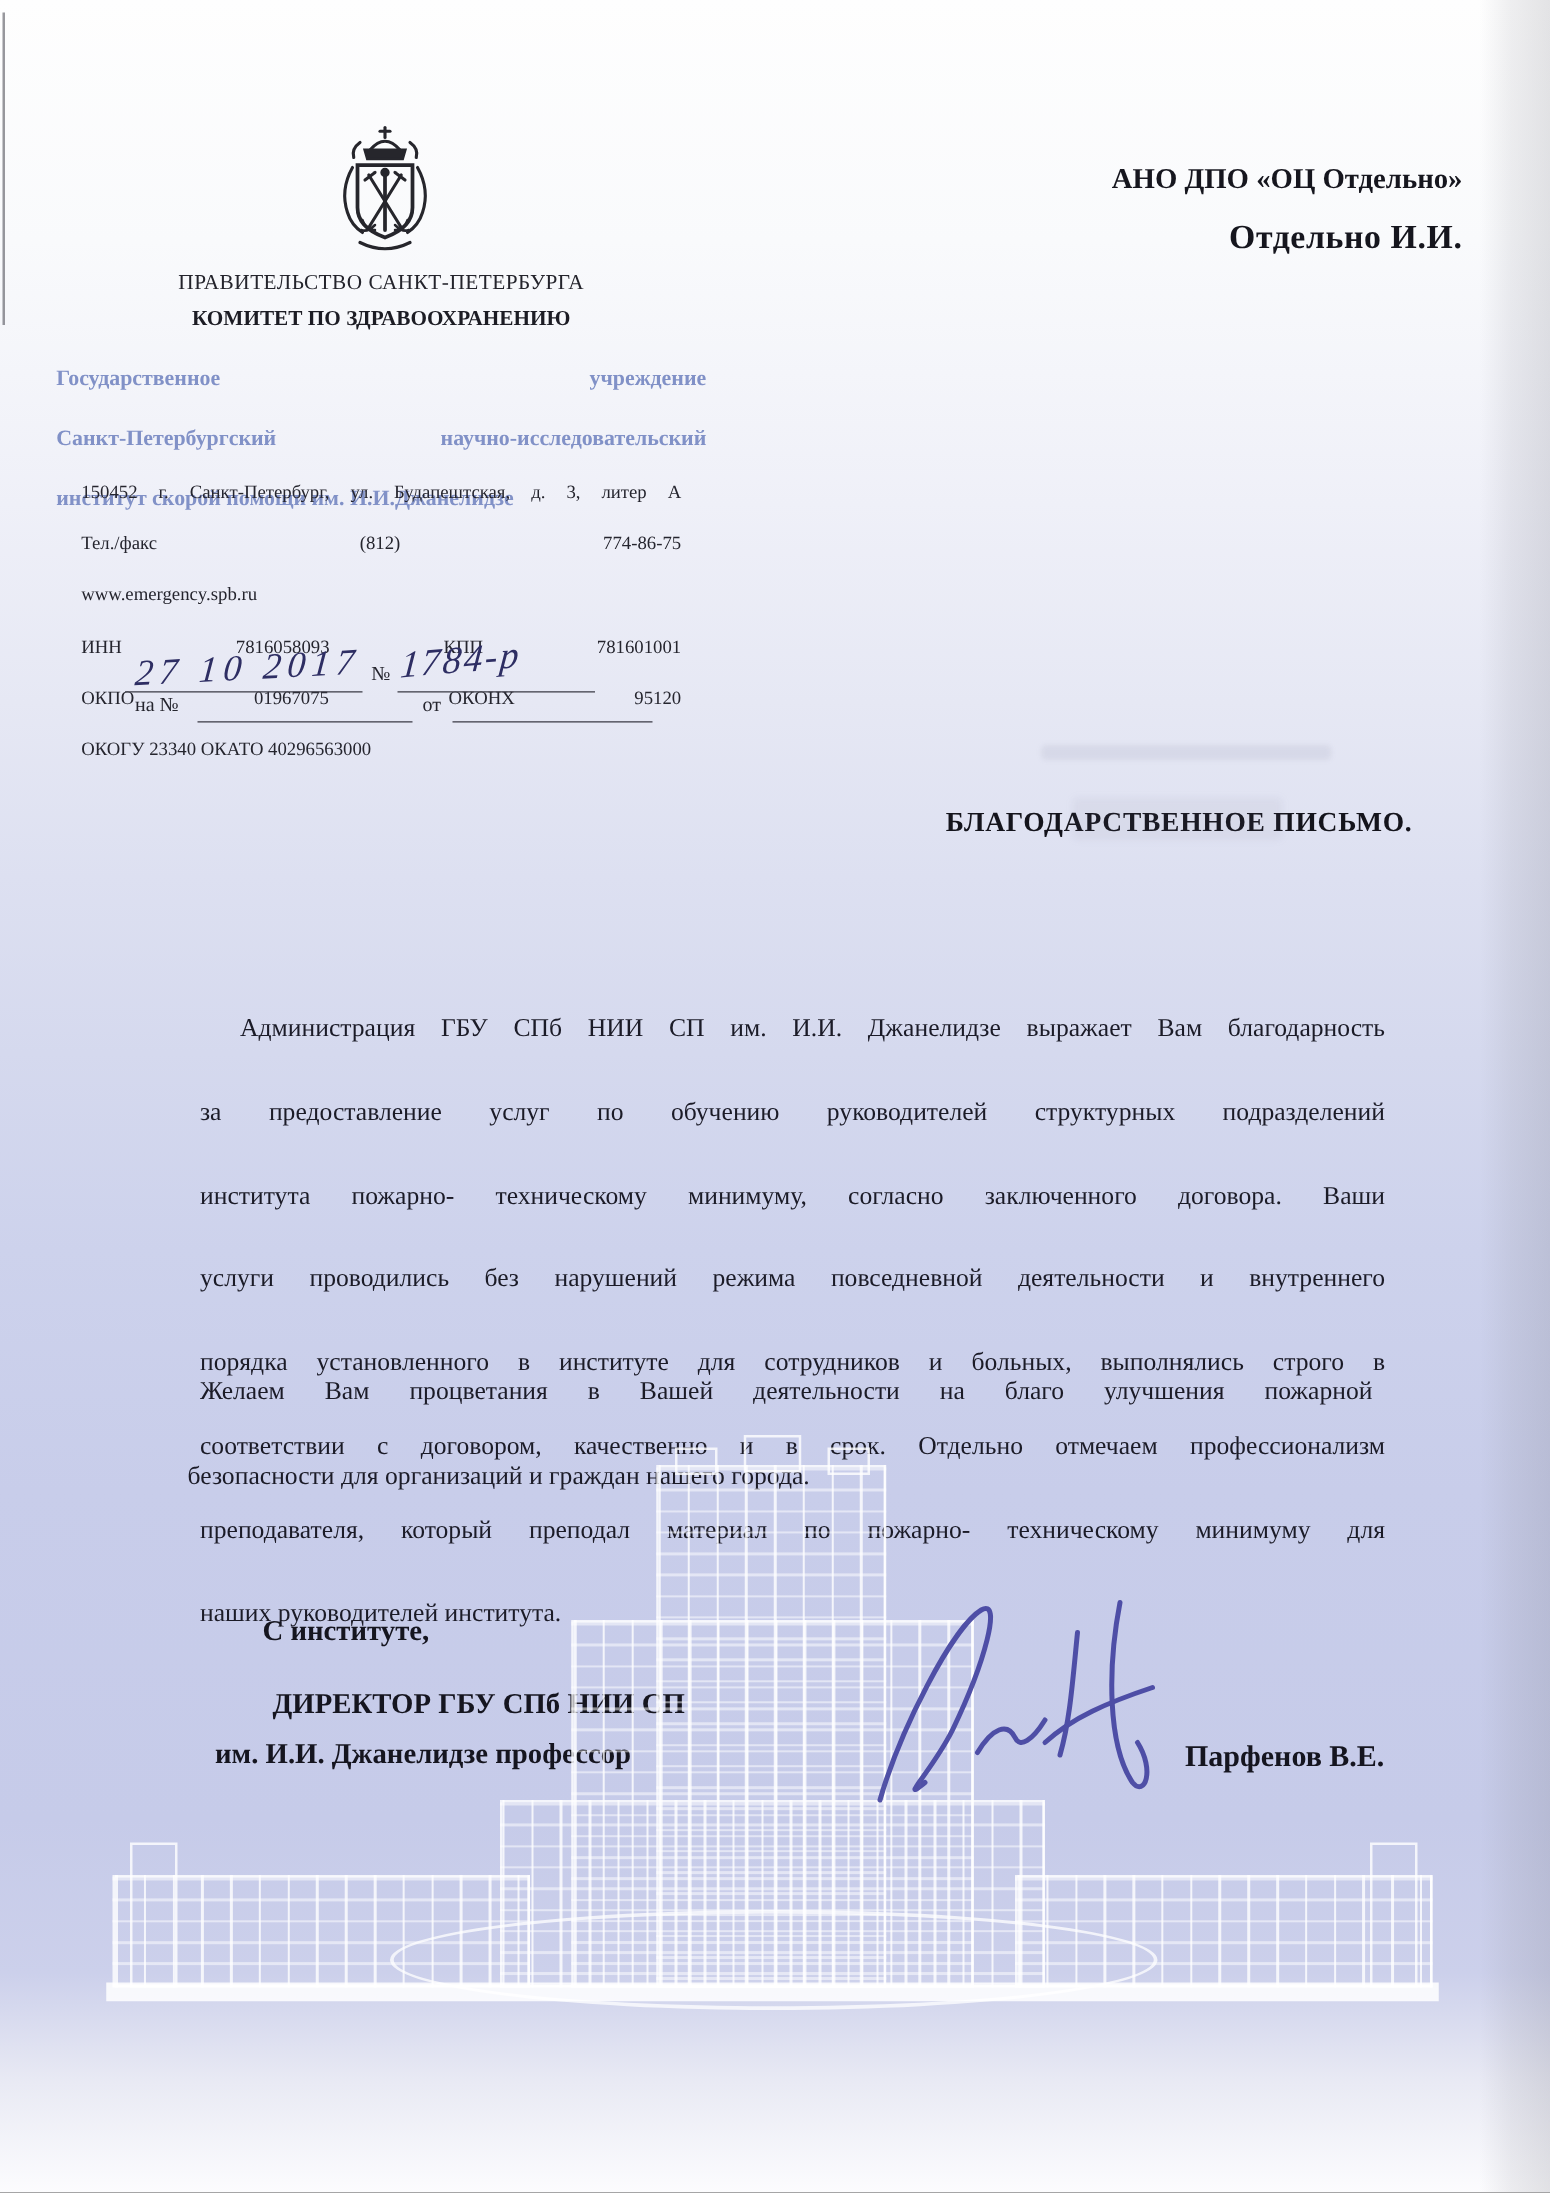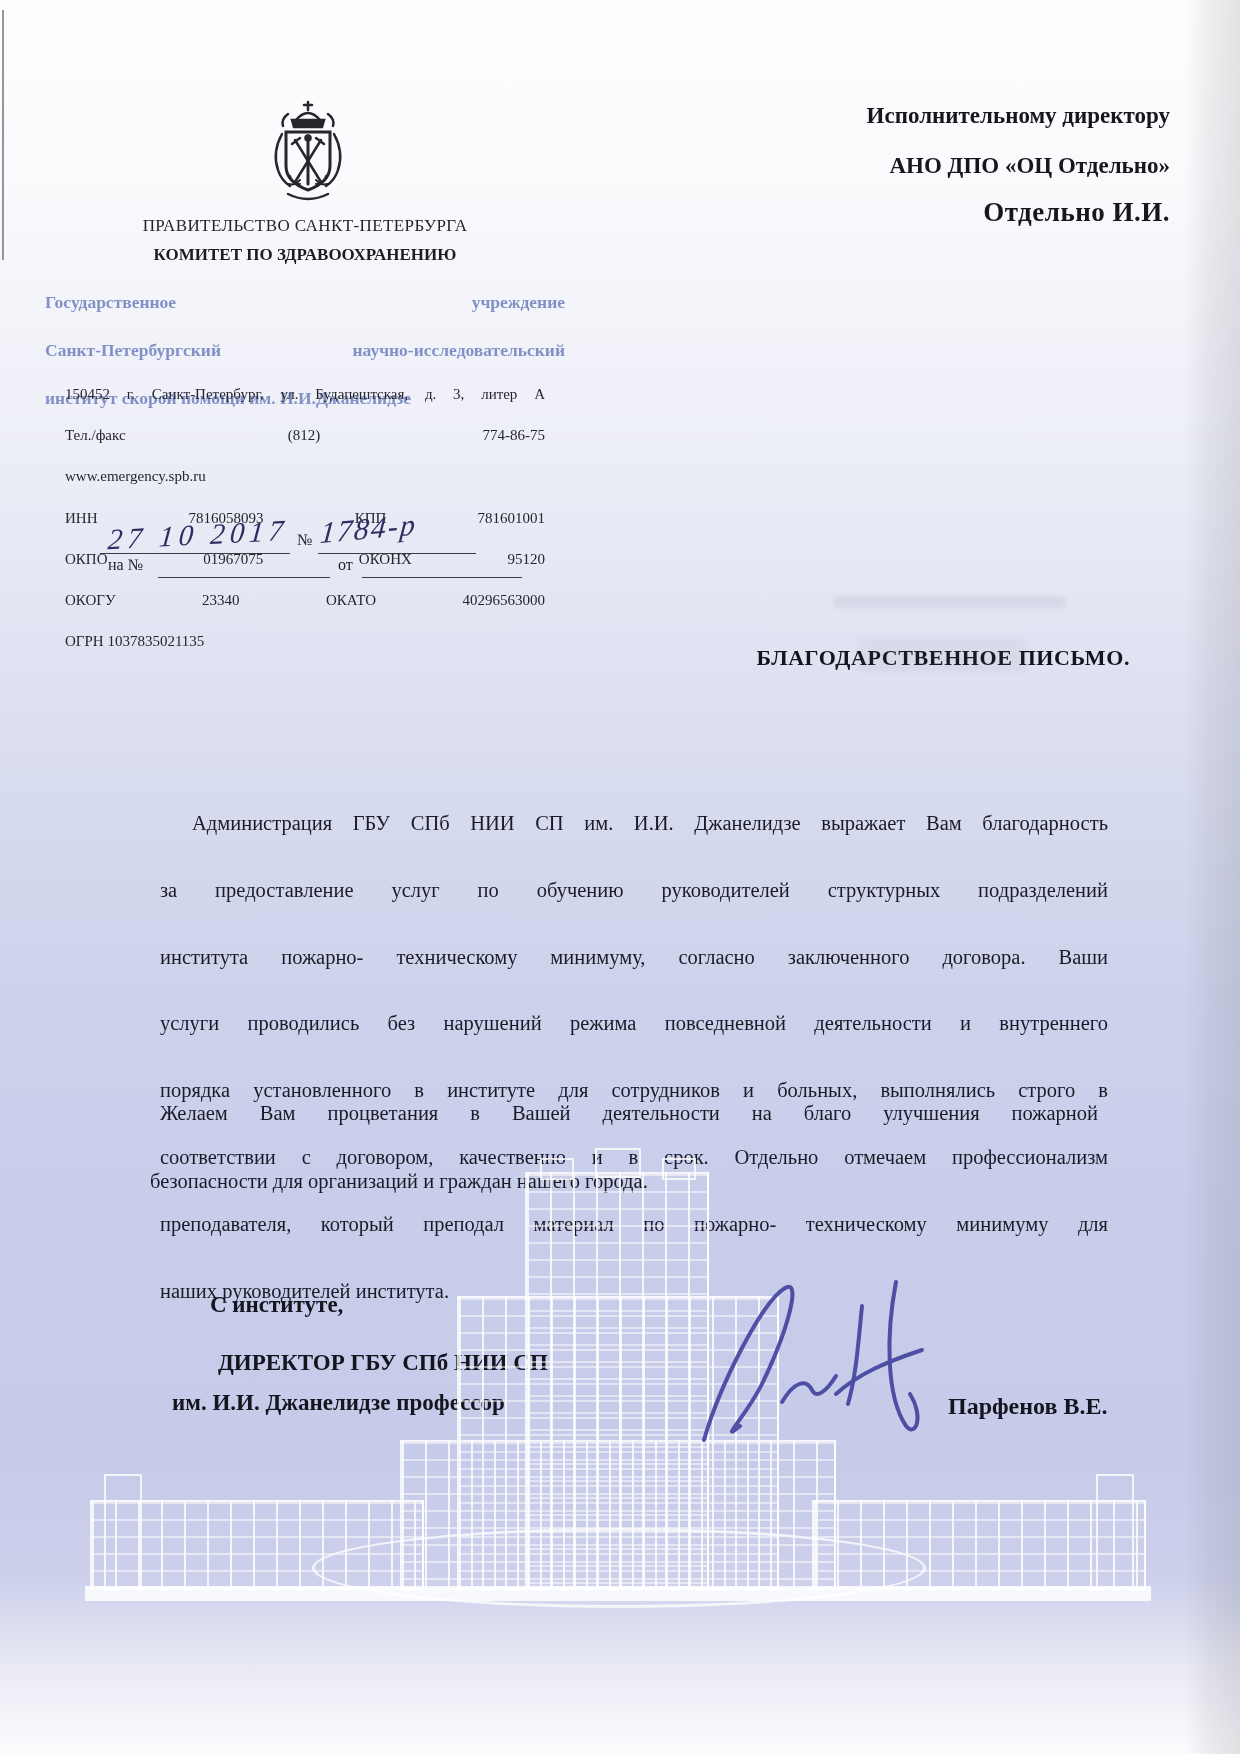--- a/index.html
+++ b/index.html
@@ -134,35 +134,33 @@
       <div class="para-line">Санкт-Петербургский научно-исследовательский</div>
       <div class="para-line">институт скорой помощи им. И.И.Джанелидзе</div>
     </div>
   <div class="abs contact">
       <div class="para-line">150452 г. Санкт-Петербург, ул. Будапештская, д. 3, литер А</div>
       <div class="para-line">Тел./факс (812) 774-86-75</div>
       <div class="para-line">www.emergency.spb.ru</div>
       <div class="para-line">ИНН 7816058093 КПП 781601001</div>
       <div class="para-line">ОКПО 01967075 ОКОНХ 95120</div>
       <div class="para-line">ОКОГУ 23340 ОКАТО 40296563000</div>
-      <div class="para-line">ОГРН 1037835021135</div>
     </div>
 
   <div class="abs ref-date">27 10 2017</div>
   <div class="abs ref-underline1"></div>
   <div class="abs ref-no">№</div>
   <div class="abs ref-num">1784-р</div>
   <div class="abs ref-underline2"></div>
   <div class="abs ref-row2">на №</div>
   <div class="abs ref2-u1"></div>
   <div class="abs ref-ot">от</div>
   <div class="abs ref2-u2"></div>
 
   <div class="abs recipient">
-    <div class="r1">Исполнительному директору</div>
     <div class="r2">АНО ДПО «ОЦ Отдельно»</div>
     <div class="r3">Отдельно И.И.</div>
   </div>
 
   <div class="abs title">БЛАГОДАРСТВЕННОЕ ПИСЬМО.</div>
 
   <div class="abs body1">
       <div class="para-line">Администрация  ГБУ СПб НИИ СП им. И.И. Джанелидзе  выражает Вам благодарность</div>
       <div class="para-line">за предоставление услуг по обучению руководителей структурных подразделений</div>
       <div class="para-line">института пожарно- техническому минимуму, согласно заключенного договора.  Ваши</div>

